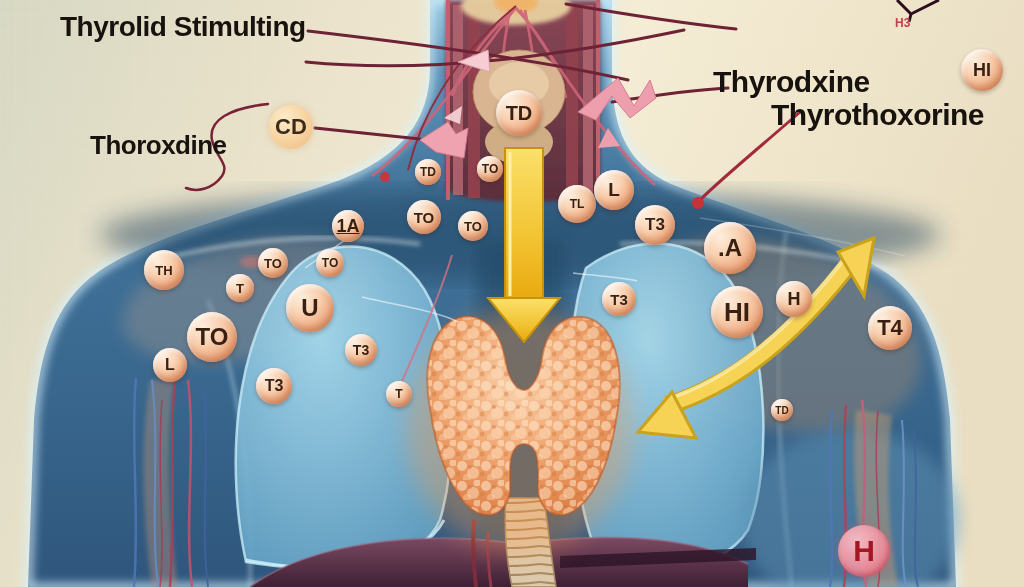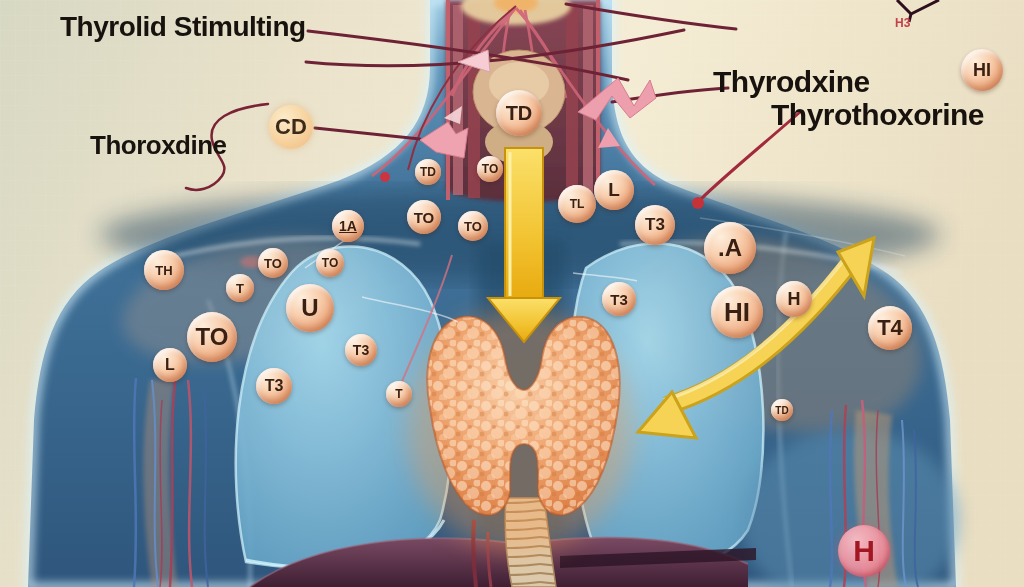--- a/index.html
+++ b/index.html
@@ -241,21 +241,21 @@
 <div class="lbl" style="left:895px;top:17px;font-size:12px;color:#c4404a;">H3</div>
 
 <div class="bubble" style="left:519px;top:113px;width:46px;height:46px;font-size:20px;">TD</div>
 <div class="bubble" style="left:428px;top:172px;width:26px;height:26px;font-size:12px;">TD</div>
 <div class="bubble" style="left:490px;top:169px;width:26px;height:26px;font-size:12px;">TO</div>
 <div class="bubble" style="left:424px;top:217px;width:34px;height:34px;font-size:15px;">TO</div>
 <div class="bubble" style="left:473px;top:226px;width:30px;height:30px;font-size:13px;">TO</div>
 <div class="bubble" style="left:577px;top:204px;width:38px;height:38px;font-size:12px;">TL</div>
 <div class="bubble" style="left:614px;top:190px;width:40px;height:40px;font-size:19px;">L</div>
 <div class="bubble" style="left:655px;top:225px;width:40px;height:40px;font-size:17px;">T3</div>
-<div class="bubble" style="left:348px;top:226px;width:32px;height:32px;font-size:14px;text-decoration:underline;">1A</div>
+<div class="bubble" style="left:348px;top:226px;width:32px;height:32px;font-size:18px;text-decoration:underline;">1A</div>
 <div class="bubble" style="left:273px;top:263px;width:30px;height:30px;font-size:13px;">TO</div>
 <div class="bubble" style="left:330px;top:263px;width:28px;height:28px;font-size:12px;">TO</div>
 <div class="bubble" style="left:164px;top:270px;width:40px;height:40px;font-size:13px;">TH</div>
 <div class="bubble" style="left:240px;top:288px;width:28px;height:28px;font-size:13px;">T</div>
 <div class="bubble" style="left:310px;top:308px;width:48px;height:48px;font-size:24px;">U</div>
 <div class="bubble" style="left:212px;top:337px;width:50px;height:50px;font-size:24px;">TO</div>
 <div class="bubble" style="left:170px;top:365px;width:34px;height:34px;font-size:16px;">L</div>
 <div class="bubble" style="left:274px;top:386px;width:36px;height:36px;font-size:16px;">T3</div>
 <div class="bubble" style="left:361px;top:350px;width:32px;height:32px;font-size:14px;">T3</div>
 <div class="bubble" style="left:399px;top:394px;width:26px;height:26px;font-size:12px;">T</div>

